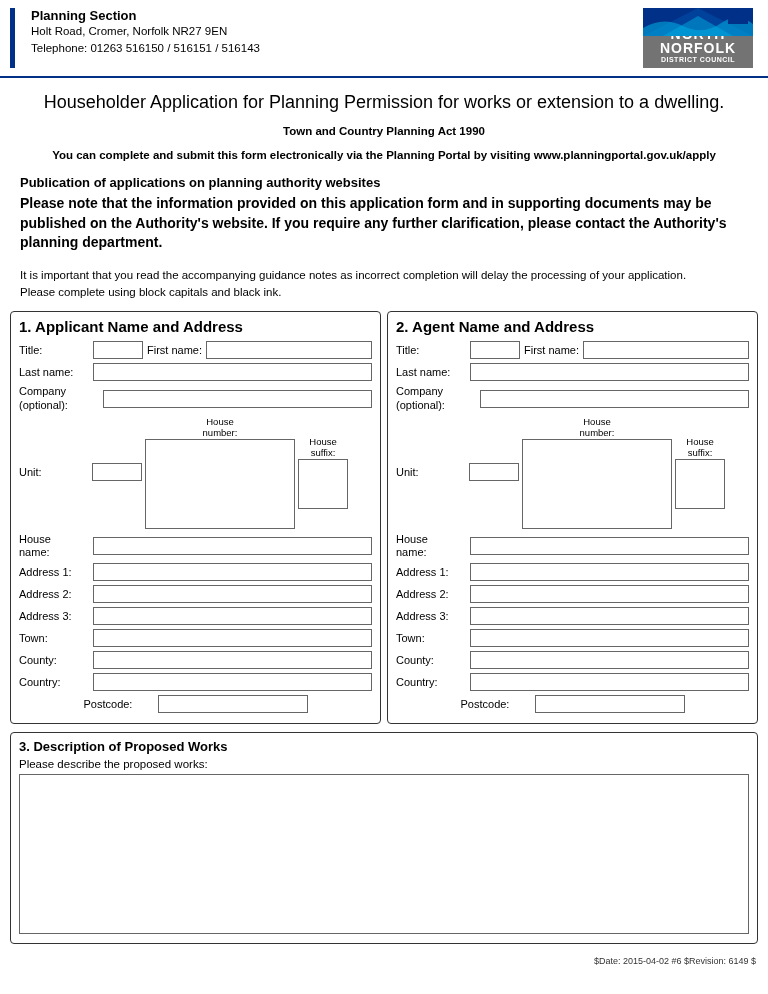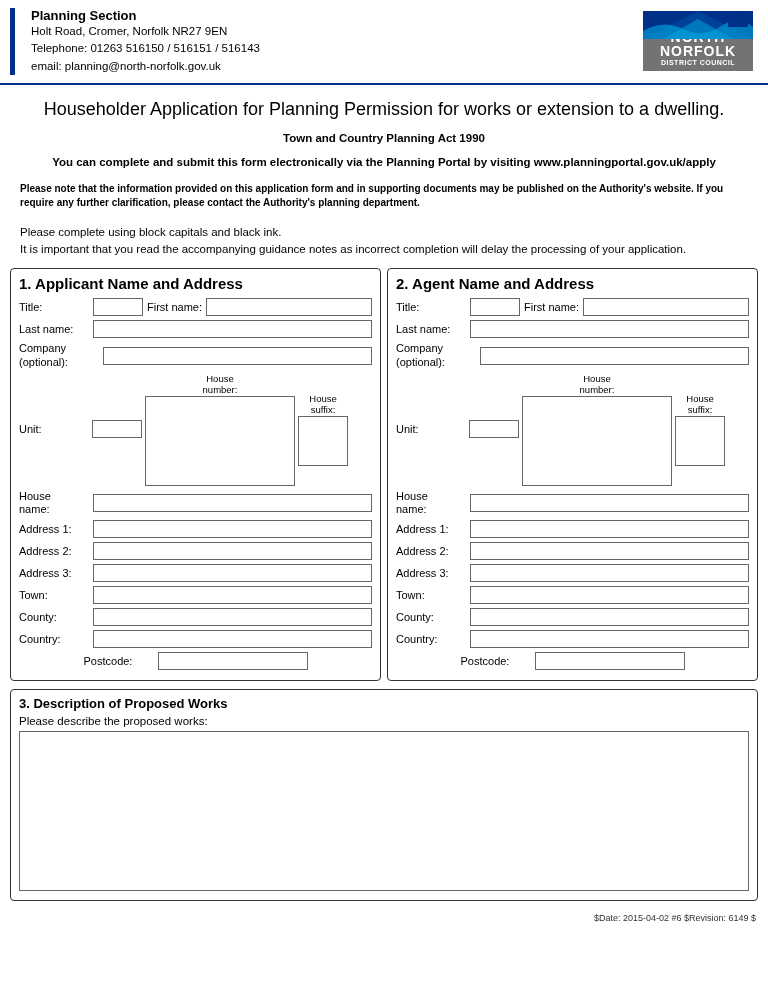--- a/index.html
+++ b/index.html
@@ -107,21 +107,21 @@
     
     .publication-section {
       padding: 6px 20px 8px;
     }
     .publication-section h2 {
       font-size: 13px;
       font-weight: bold;
       margin-bottom: 4px;
     }
     .publication-section p {
-      font-size: 10px;
+      font-size: 14px;
       font-weight: bold;
       line-height: 1.4;
     }
 
     
     .instructions {
       padding: 6px 20px 10px;
       font-size: 11.5px;
       line-height: 1.5;
     }
@@ -234,21 +234,20 @@
   </style>
 </head>
 <body>
 
 <div class="header">
   <div class="header-left-bar"></div>
   <div class="header-text">
     <div class="planning-section">Planning Section</div>
     <p>Holt Road, Cromer, Norfolk  NR27 9EN</p>
     <p>Telephone: 01263  516150 / 516151 / 516143</p>
-    <p>email:  planning@north-norfolk.gov.uk</p>
   </div>
   <div class="header-logo">
     <div class="logo-box">
       <div class="logo-graphic">
         <svg viewBox="0 0 110 28" xmlns="http://www.w3.org/2000/svg">
           <rect width="110" height="28" fill="#003087"></rect>
           <polygon points="0,28 55,0 110,28" fill="#005eb8" opacity="0.4"></polygon>
           <polygon points="20,28 55,8 90,28" fill="#00a9e0" opacity="0.5"></polygon>
           <path d="M0,20 Q20,8 40,18 Q60,28 80,14 Q95,4 110,16 L110,28 L0,28 Z" fill="#00a9e0" opacity="0.6"></path>
           <rect x="85" y="2" width="20" height="14" fill="#003087"></rect>
@@ -263,26 +262,27 @@
 </div>
 
 <h1 class="page-title">Householder Application for Planning Permission for works or extension to a dwelling.</h1>
 <div class="subtitle">Town and Country Planning Act 1990</div>
 
 <div style="text-align:center; padding: 4px 20px 8px; font-size:11.5px; font-weight:bold;">
   <span>You can complete and submit this form electronically via the Planning Portal by visiting www.planningportal.gov.uk/apply</span>
 </div>
 
 <div class="publication-section">
+  <h2>Publication of applications on planning authority websites</h2>
   <p>Please note that the information provided on this application form and in supporting documents may be published on the Authority's website. If you require any further clarification, please contact the Authority's planning department.</p>
 </div>
 
 <div class="instructions">
+  <div>It is important that you read the accompanying guidance notes as incorrect completion will delay the processing of your application.</div>
   <div>Please complete using block capitals and black ink.</div>
-  <div>It is important that you read the accompanying guidance notes as incorrect completion will delay the processing of your application.</div>
 </div>
 
 <div class="form-columns">
 
   <div class="form-section">
     <h3>1.  Applicant Name and Address</h3>
 
     <div class="field-row">
       <span class="field-label">Title:</span>
       <input type="text" class="field-input field-input-small" style="">

